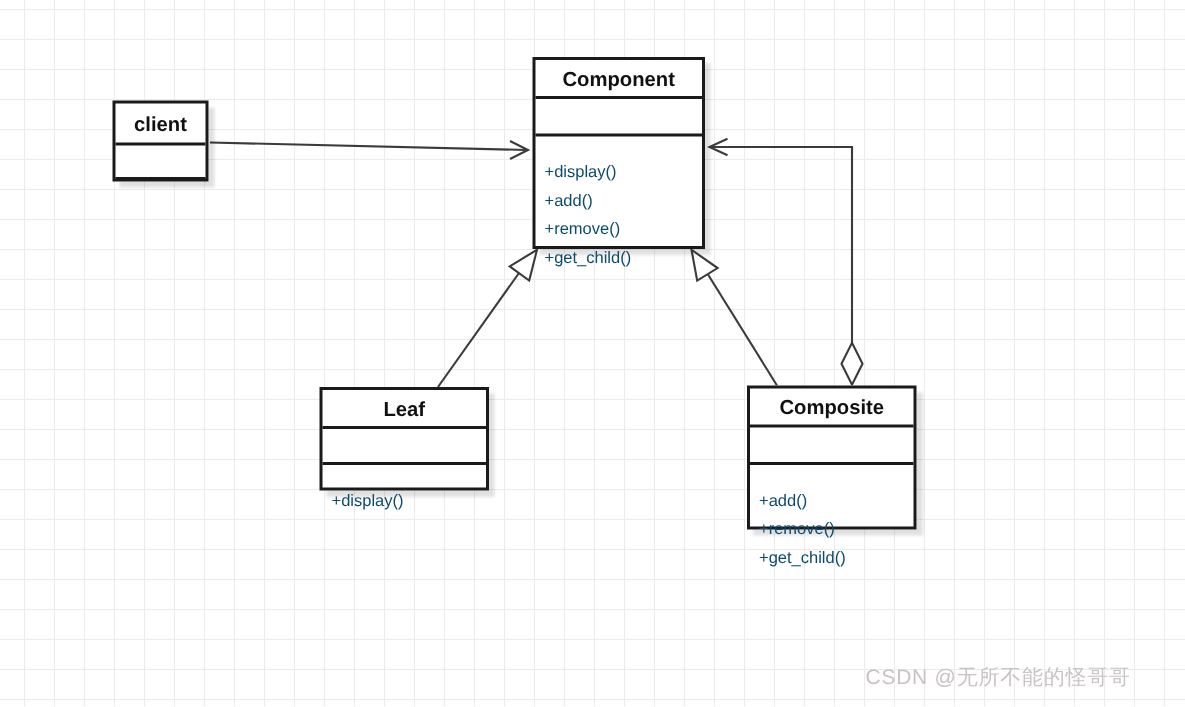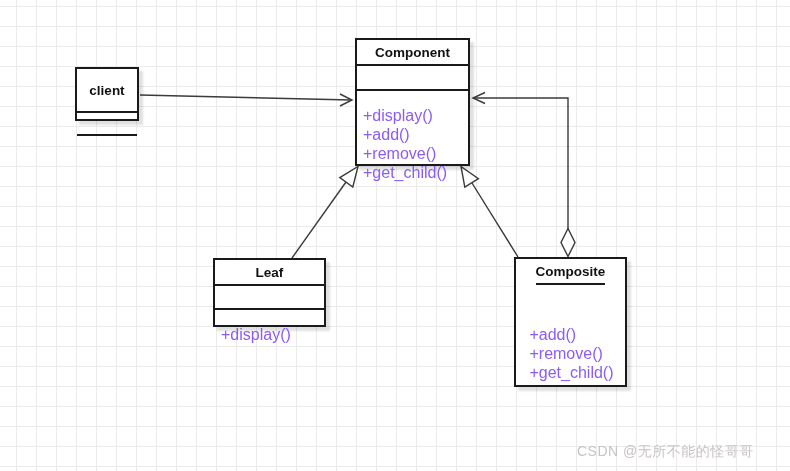--- a/index.html
+++ b/index.html
@@ -60,23 +60,23 @@
     border-bottom: 2px solid #1a1a1a;
   }
   .uml-empty {
     flex: 0 0 auto;
     border-bottom: 2px solid #1a1a1a;
   }
   .uml-empty.last { border-bottom: none; }
   .uml-methods {
     flex: 1 1 auto;
     padding: 3px 4px 0 6px;
-    font-size: 16px;
+    font-size: 11px;
     line-height: 19px;
-    color: #8b5cf6;
+    color: #0c4a6e;
     white-space: nowrap;
   }
   .watermark {
     position: absolute;
     left: 577px;
     top: 443px;
     font-size: 14px;
     color: #c9c3c3;
     letter-spacing: 0.5px;
     white-space: nowrap;
@@ -105,21 +105,21 @@
     </g>
 
     <g>
       <path class="edge" d="M473,98 L568,98 L568,229"></path>
       <path class="edge" d="M485,92.5 L473,98 L485,103.5"></path>
       <polygon class="hollow" points="568,228.5 575,242.5 568,256.5 561,242.5"></polygon>
     </g>
   </svg>
 
   <div class="uml-class" style="left:75px; top:67px; width:64px; height:54px;">
-    <div class="uml-title" style="height:44px;">client</div>
+    <div class="uml-title" style="height:28px;">client</div>
     <div class="uml-empty" style="height:11px;"></div>
     <div class="uml-empty last" style="height:11px;"></div>
   </div>
 
   <div class="uml-class" style="left:355px; top:38px; width:115px; height:128px;">
     <div class="uml-title" style="height:26px;">Component</div>
     <div class="uml-empty" style="height:13px;"></div>
     <div class="uml-methods">
       <div>+display()</div>
       <div>+add()</div>
@@ -129,21 +129,21 @@
   </div>
 
   <div class="uml-class" style="left:213px; top:258px; width:113px; height:69px;">
     <div class="uml-title" style="height:26px;">Leaf</div>
     <div class="uml-empty" style="height:12px;"></div>
     <div class="uml-methods">
       <div>+display()</div>
     </div>
   </div>
 
-  <div class="uml-class" style="left:514px; top:257px; width:113px; height:130px;align-items:center;">
+  <div class="uml-class" style="left:498px; top:257px; width:113px; height:96px;">
     <div class="uml-title" style="height:26px;">Composite</div>
     <div class="uml-empty" style="height:13px;"></div>
     <div class="uml-methods">
       <div>+add()</div>
       <div>+remove()</div>
       <div>+get_child()</div>
     </div>
   </div>
 
   <div class="watermark">CSDN @无所不能的怪哥哥</div>

